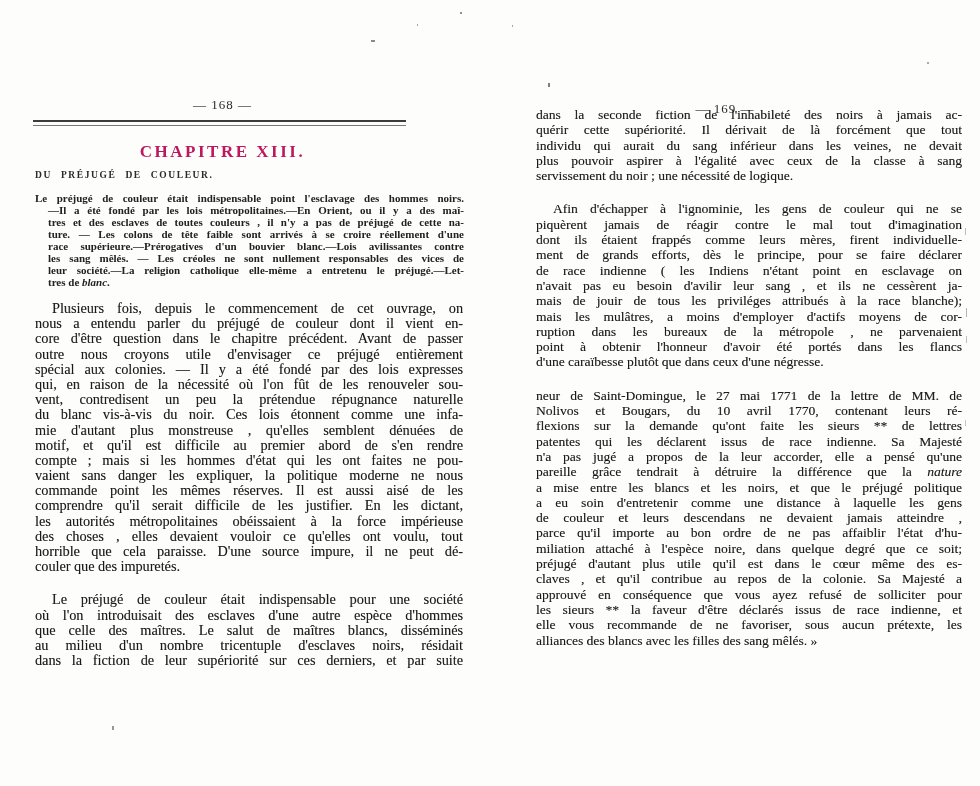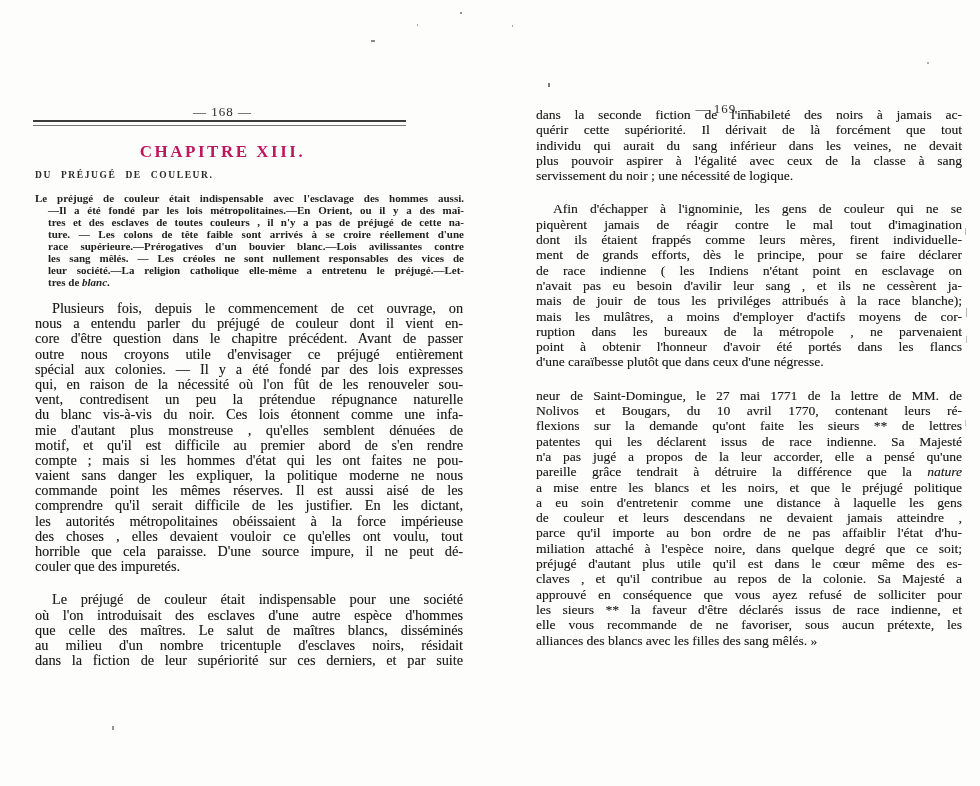--- a/index.html
+++ b/index.html
@@ -30,30 +30,30 @@
 
   .para + .para{margin-top:18px;}
 
   .speck{position:absolute;background:#909090;}
 </style>
 </head>
 <body>
 
 <div id="page">
 
-  <div class="abs pagenum" style="left:35px;top:104px;width:375px;">— 168 —</div>
+  <div class="abs pagenum" style="left:35px;top:97px;width:375px;">— 168 —</div>
 
   <div class="abs rule" style="left:33px;top:120px;width:373px;"></div>
 
   <div class="abs chapter" style="left:35px;top:142px;width:375px;">CHAPITRE XIII.</div>
 
   <div class="abs subchapter" style="left:35px;top:170px;width:375px;">DU PRÉJUGÉ DE COULEUR.</div>
 
   <div class="abs argument" style="left:35px;top:192px;width:429px;">
-      <div class="tline">Le préjugé de couleur était indispensable avec l'esclavage des hommes aussi.</div>
+      <div class="tline">Le préjugé de couleur était indispensable point l'esclavage des hommes noirs.</div>
       <div class="tline tline-hang">—Il a été fondé par les lois métropolitaines.—En Orient, ou il y a des maî-</div>
       <div class="tline tline-hang">tres et des esclaves de toutes couleurs , il n'y a pas de préjugé de cette na-</div>
       <div class="tline tline-hang">ture. — Les colons de tête faible sont arrivés à se croire réellement d'une</div>
       <div class="tline tline-hang">race supérieure.—Prérogatives d'un bouvier blanc.—Lois avilissantes contre</div>
       <div class="tline tline-hang">les sang mêlés. — Les créoles ne sont nullement responsables des vices de</div>
       <div class="tline tline-hang">leur société.—La religion catholique elle-même a entretenu le préjugé.—Let-</div>
       <div class="tline tline-last tline-hang">tres de <i>blanc</i>.</div>
     </div>
 
   <div class="abs body-left" style="left:35px;top:301px;width:428px;">

